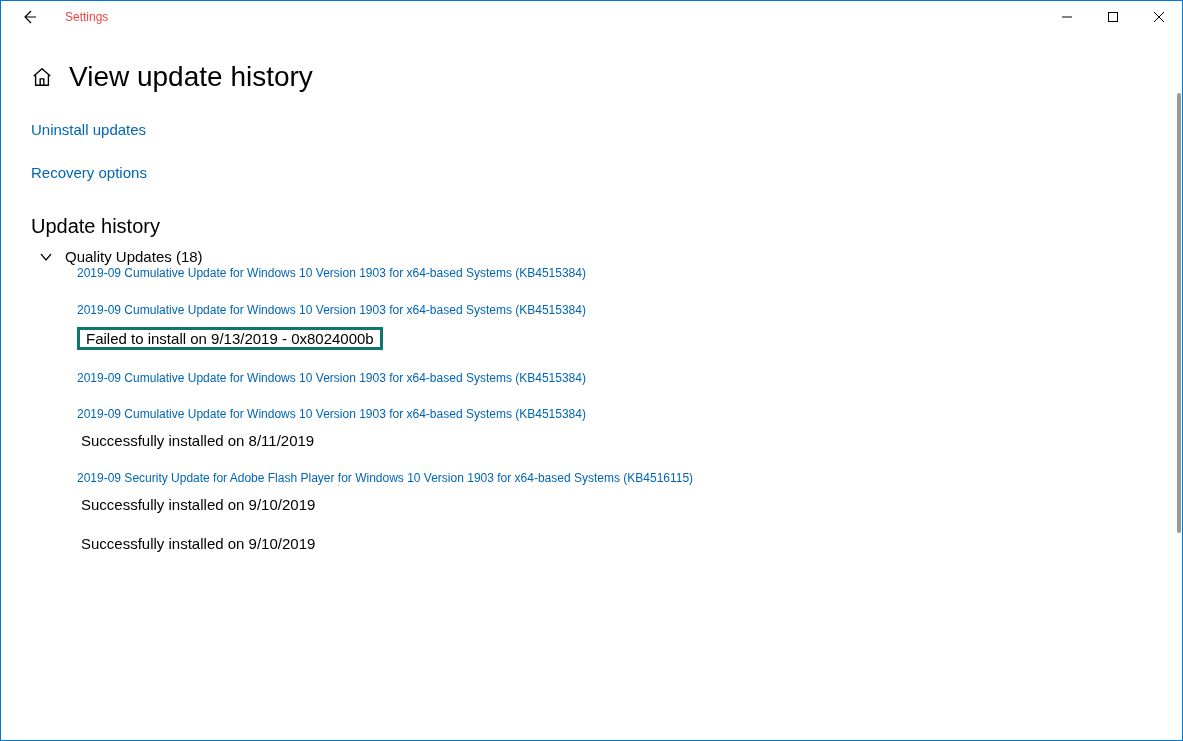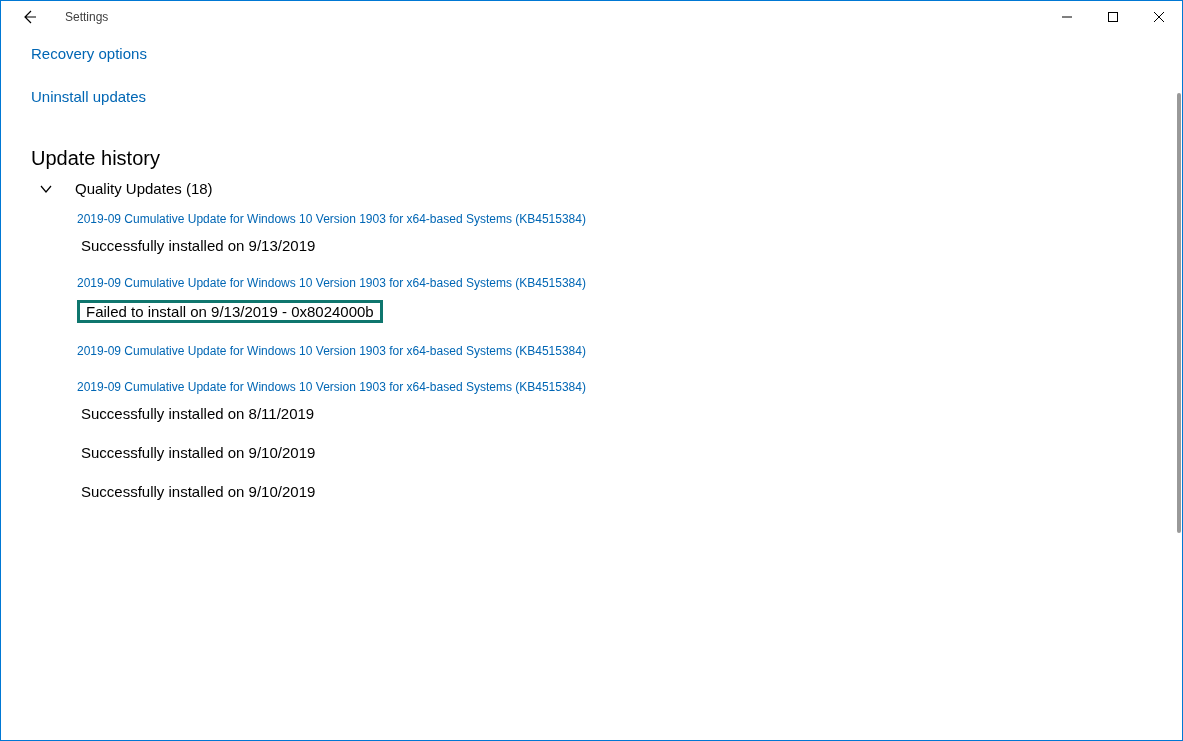--- a/index.html
+++ b/index.html
@@ -25,21 +25,21 @@
     .back-btn {
       width: 40px;
       height: 32px;
       display: flex;
       align-items: center;
       justify-content: center;
       cursor: pointer;
     }
     .app-title {
       font-size: 12px;
-      color: #404040;
+      color: #ef4444;
       margin-left: 16px;
     }
     .window-controls {
       margin-left: auto;
       display: flex;
     }
     .win-ctrl {
       width: 46px;
       height: 32px;
       display: flex;
@@ -73,29 +73,28 @@
       color: #0066b4;
       font-size: 15px;
       cursor: pointer;
       display: inline-block;
       margin-bottom: 26px;
     }
     .section-title {
       font-size: 20px;
       font-weight: 400;
       color: #000;
-      margin-top: 16px;
+      margin-top: 8px;
       margin-bottom: 10px;
     }
     .category-header {
       display: flex;
       align-items: center;
-      gap: 22px;
-      cursor: pointer;
-      margin-bottom: 14px;
+      gap: 12px;
+      cursor: pointer;
       padding-left: 8px;
     }
     .chevron {
       width: 14px;
       height: 14px;
     }
     .category-title {
       font-size: 15px;
       color: #000;
     }
@@ -156,41 +155,47 @@
     <div class="win-ctrl">
       <svg width="10" height="10" viewBox="0 0 10 10">
         <line x1="0" y1="0" x2="10" y2="10" stroke="#000" stroke-width="1"></line>
         <line x1="10" y1="0" x2="0" y2="10" stroke="#000" stroke-width="1"></line>
       </svg>
     </div>
   </div>
 </div>
 
 <div class="content">
-
+  <div class="page-header">
+    <svg class="home-icon" viewBox="0 0 24 24">
+      <path d="M3 11 L12 3 L21 11 M5 10 L5 21 L19 21 L19 10 M10 21 L10 14 L14 14 L14 21" stroke="#000" stroke-width="1.5" fill="none" stroke-linejoin="round"></path>
+    </svg>
+    <h1 class="page-title">View update history</h1>
+  </div>
+
+  <div>
+    <a class="link">Uninstall updates</a>
+  </div>
   <div>
     <a class="link">Recovery options</a>
-  </div>
-  <div>
-    <a class="link">Uninstall updates</a>
   </div>
 
   <h2 class="section-title">Update history</h2>
 
   <div class="category-header">
     <svg class="chevron" viewBox="0 0 14 14">
       <path d="M2 4 L7 10 L12 4" stroke="#000" stroke-width="1.2" fill="none"></path>
     </svg>
     <span class="category-title">Quality Updates (18)</span>
   </div>
 
   <div class="update-list" id="update-list">
 
-  <div class="update-item"><div class="update-title">2019-09 Cumulative Update for Windows 10 Version 1903 for x64-based Systems (KB4515384)</div><div class="update-status">Successfully installed on 9/13/2019</div></div>
+  <div class="update-item"><div class="update-title">2019-09 Cumulative Update for Windows 10 Version 1903 for x64-based Systems (KB4515384)</div></div>
       <div class="update-item"><div class="update-title">2019-09 Cumulative Update for Windows 10 Version 1903 for x64-based Systems (KB4515384)</div><div class="update-status highlighted">Failed to install on 9/13/2019 - 0x8024000b</div></div>
       <div class="update-item"><div class="update-title">2019-09 Cumulative Update for Windows 10 Version 1903 for x64-based Systems (KB4515384)</div></div>
       <div class="update-item"><div class="update-title">2019-09 Cumulative Update for Windows 10 Version 1903 for x64-based Systems (KB4515384)</div><div class="update-status">Successfully installed on 8/11/2019</div></div>
-      <div class="update-item"><div class="update-status">Successfully installed on 9/10/2019</div></div>
+      <div class="update-item"><div class="update-title">2019-09 Security Update for Adobe Flash Player for Windows 10 Version 1903 for x64-based Systems (KB4516115)</div><div class="update-status">Successfully installed on 9/10/2019</div></div>
       <div class="update-item"><div class="update-status">Successfully installed on 9/10/2019</div></div>
     </div>
 
   <div class="scrollbar"></div>
 </div>
 
 </body></html>

